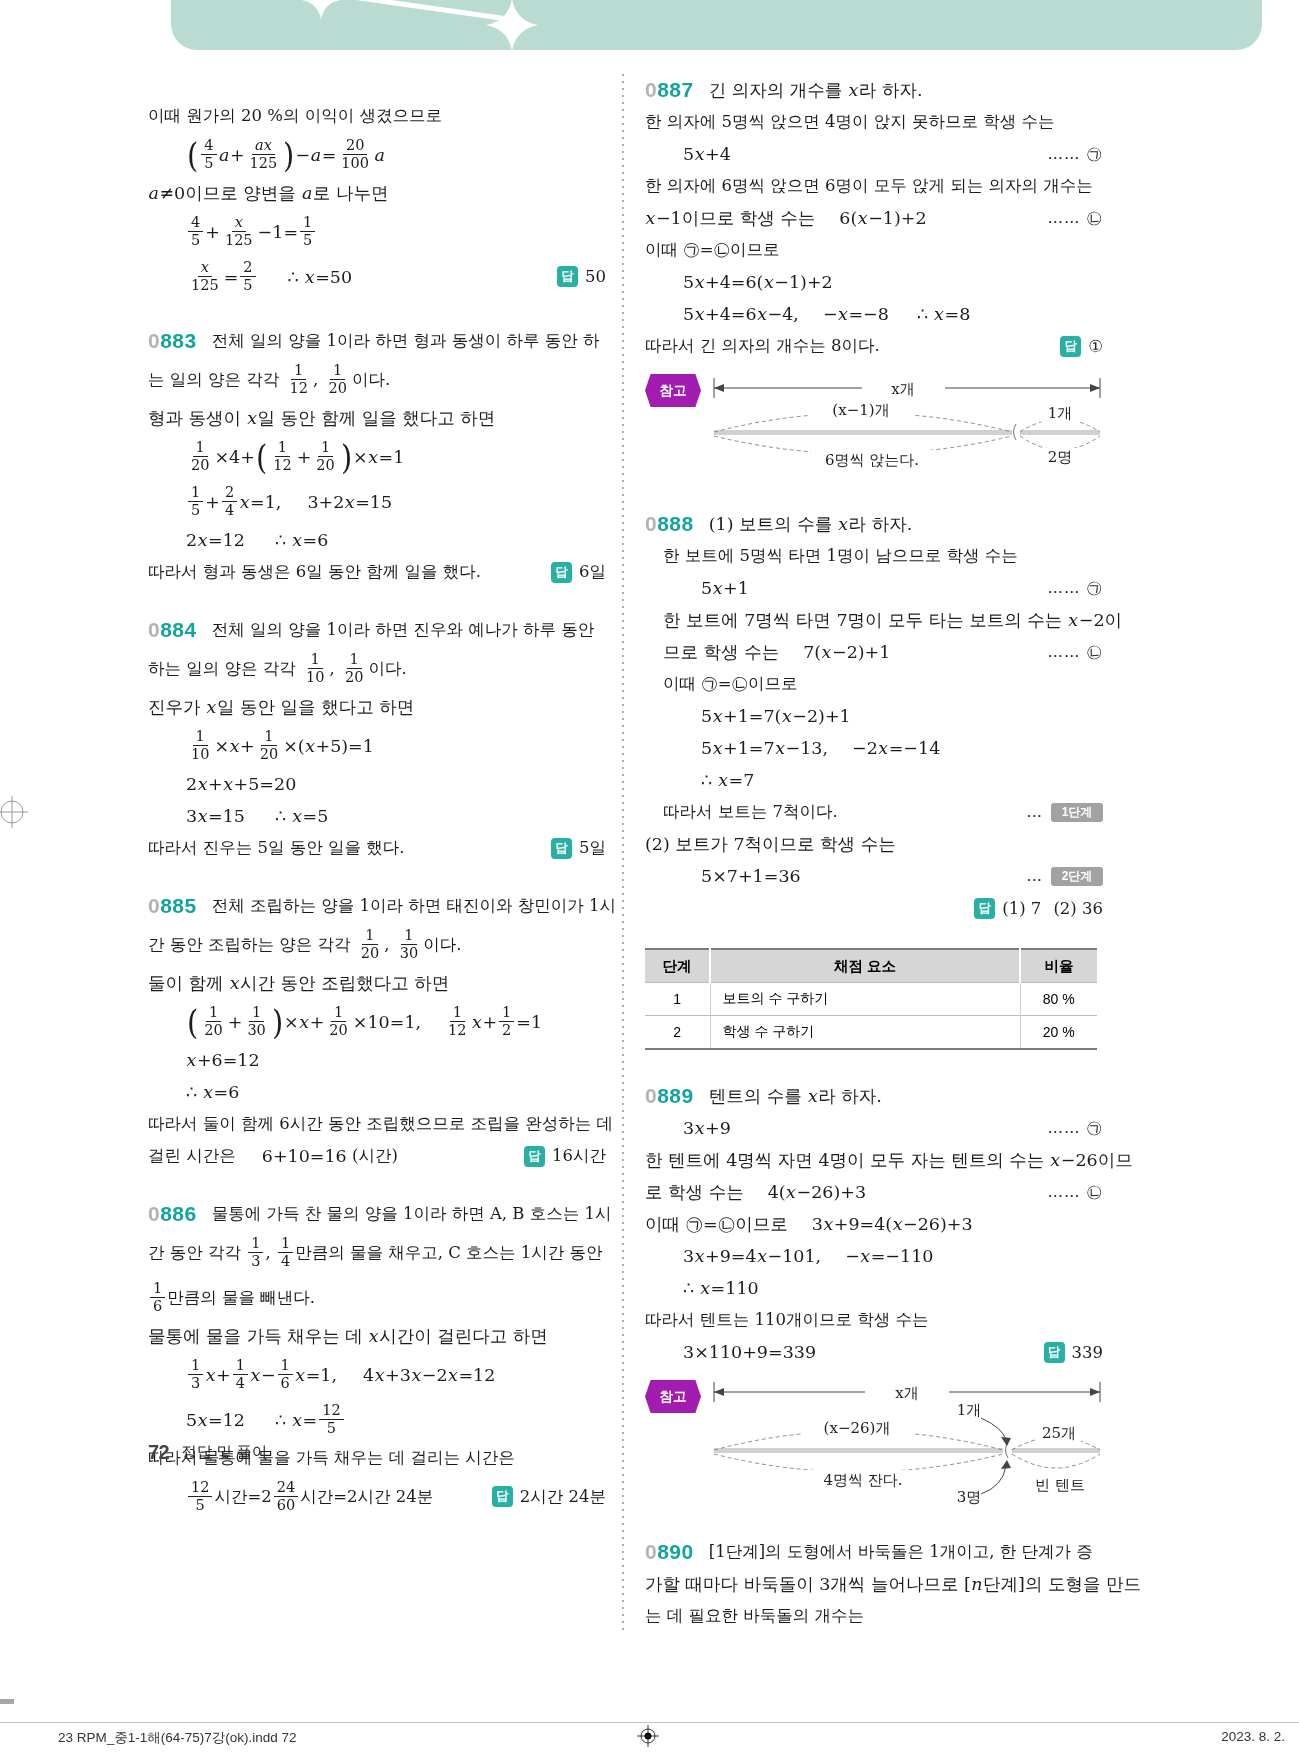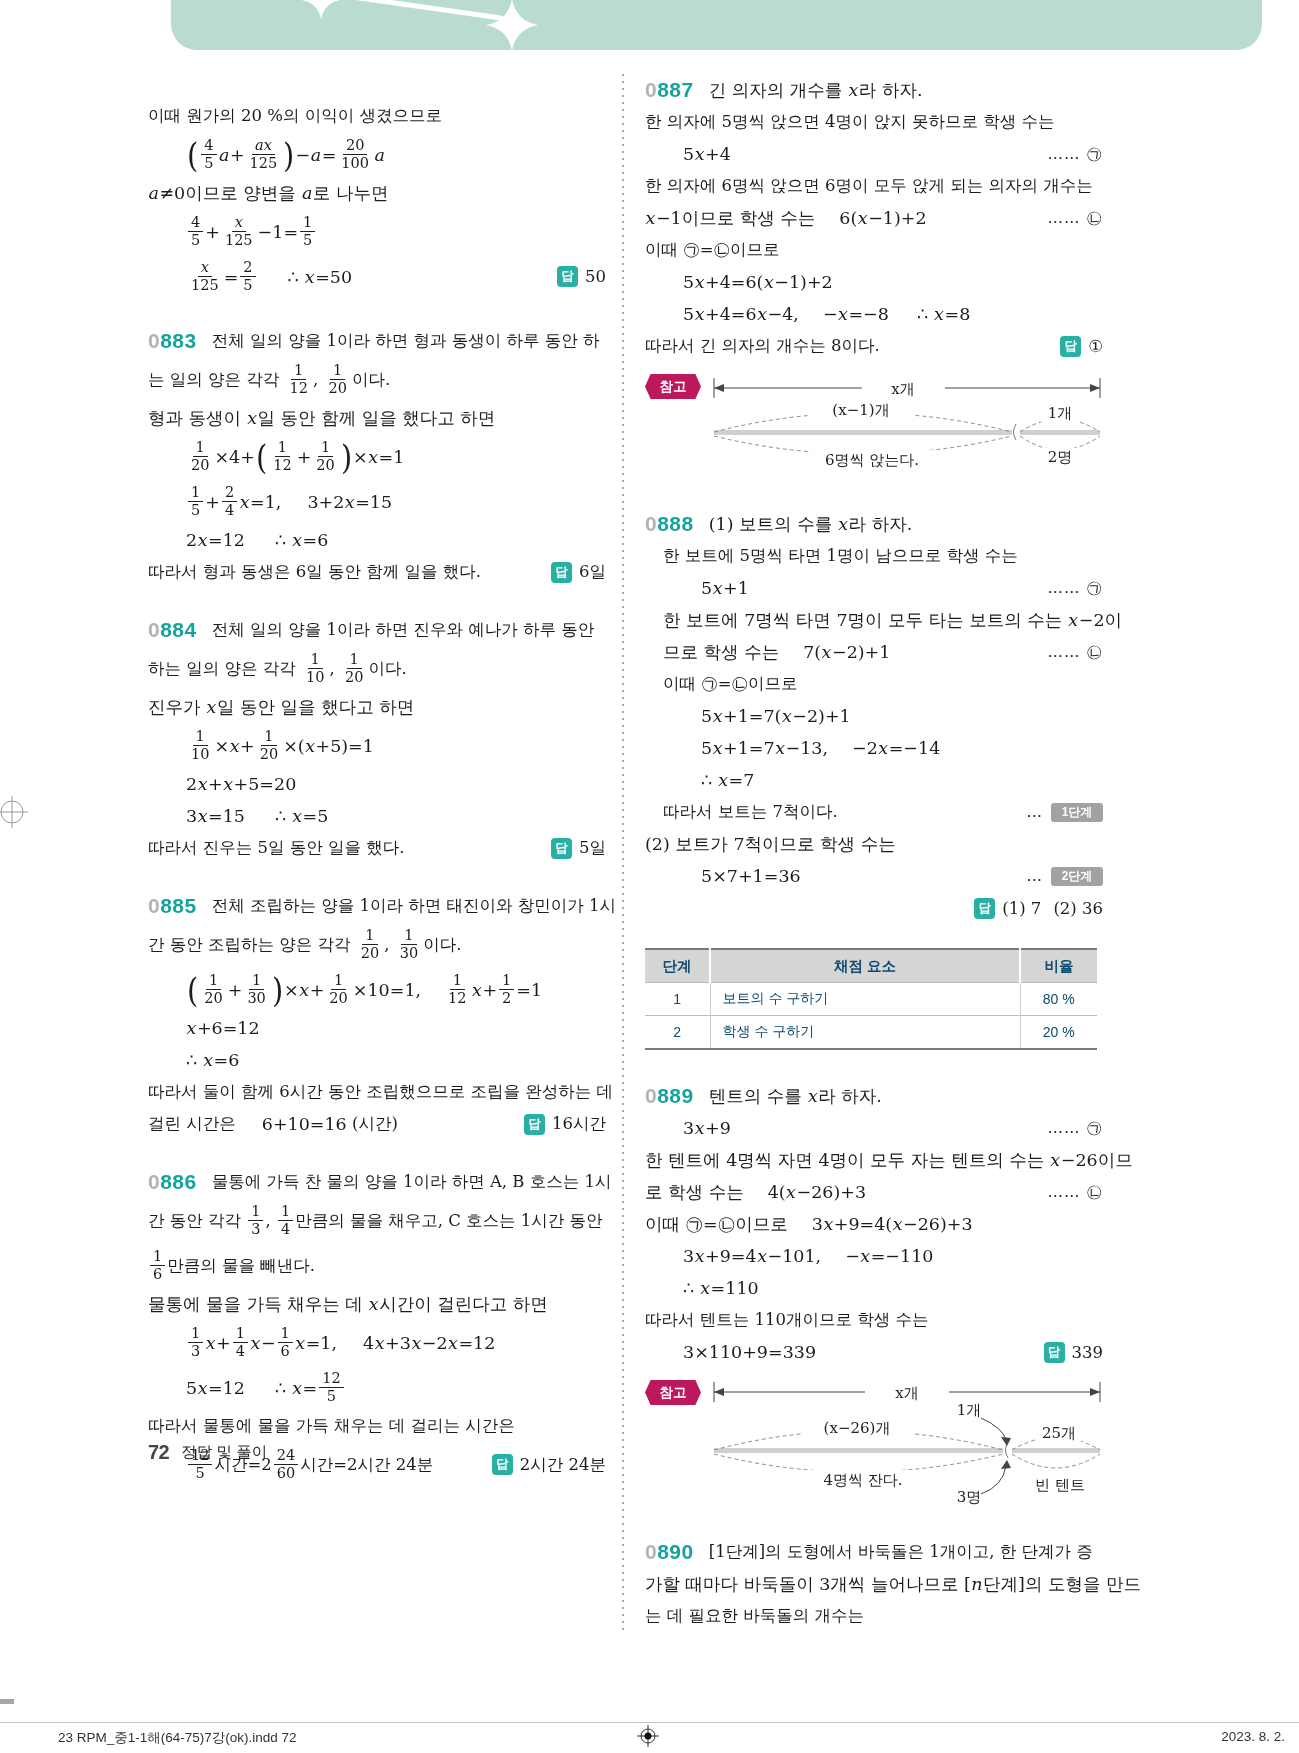--- a/index.html
+++ b/index.html
@@ -44,30 +44,30 @@
   .badge-ans{display:inline-flex;align-items:center;justify-content:center;flex:none;
              width:21px;height:21px;border-radius:4px;background:#28b0a5;color:#fff;
              font-family:"Liberation Sans",sans-serif;font-size:12.5px;font-weight:bold;margin-right:7px;}
   .ansv{font-size:16.5px;}
   .badge-stage{display:inline-flex;align-items:center;justify-content:center;flex:none;
                min-width:42px;height:19px;padding:0 5px;border-radius:3px;background:#a2a2a2;color:#fff;
                font-family:"Liberation Sans",sans-serif;font-size:12px;font-weight:bold;margin-left:8px;}
 
   .noteline{display:flex;align-items:flex-start;margin-top:6px;}
   .badge-ref{flex:none;display:inline-flex;align-items:center;justify-content:center;
-             width:56px;height:25px;background:#be185d;color:#fff;
+             width:56px;height:33px;background:#a21caf;color:#fff;
              font-family:"Liberation Sans",sans-serif;font-size:13.5px;font-weight:bold;
              clip-path:polygon(10% 0%,90% 0%,100% 50%,90% 100%,10% 100%,0% 50%);
              margin:6px 6px 0 0;}
   svg.diagram{flex:none;}
   .dg{font-size:15px;fill:#222;font-family:"DejaVu Serif",serif;}
   .dash{stroke:#8d8d8d;stroke-dasharray:4 3;fill:none;stroke-width:1;}
 
   table.scoring{border-collapse:collapse;width:452px;margin-top:24px;
-                font-family:"Liberation Sans",sans-serif;font-size:14px;color:#0c4a6e;
+                font-family:"Liberation Sans",sans-serif;font-size:14px;color:#000000;
                 border-top:2px solid #7a7a7a;border-bottom:2px solid #7a7a7a;}
   table.scoring th{background:#d6d6d6;font-weight:600;height:30px;border-left:2px solid #fff;font-size:14.5px;}
   table.scoring th:first-child{border-left:none;}
   table.scoring td{height:30px;border-top:1px solid #bcbcbc;border-left:1px solid #cfcfcf;}
   table.scoring td:first-child{border-left:none;}
   td.c,th{text-align:center;}
   td.l{text-align:left;padding-left:12px;}
 
   .pagefoot{position:absolute;left:148px;top:1441px;display:flex;align-items:center;}
   .pn{font-family:"Liberation Sans",sans-serif;font-weight:bold;font-size:20px;color:#454545;letter-spacing:-0.5px;text-align:center;}
@@ -163,20 +163,23 @@
           <span class="rseg"><span class="badge-ans">답</span><span class="ansv">5일</span></span>
         </div>
       </div>
       <div class="problem">
         <div class="line">
           <span class="pnum"><span class="g">0</span><span class="t">885</span></span>
           <span class="lseg"><span class="txt">전체 조립하는 양을 1이라 하면 태진이와 창민이가 1시</span></span>
         </div>
         <div class="line tall">
           <span class="lseg"><span class="txt">간 동안 조립하는 양은 각각 </span><span class="frac"><span class="num">1</span><span class="den">20</span></span><span class="txt">, </span><span class="frac"><span class="num">1</span><span class="den">30</span></span><span class="txt">이다.</span></span>
+        </div>
+        <div class="line">
+          <span class="lseg"><span class="math">둘이 함께 <i>x</i>시간 동안 조립했다고 하면</span></span>
         </div>
         <div class="line tall" style="padding-left: 38px;">
           <span class="lseg"><span class="paren">(</span><span class="frac"><span class="num">1</span><span class="den">20</span></span><span class="math">+</span><span class="frac"><span class="num">1</span><span class="den">30</span></span><span class="paren">)</span><span class="math">×<i>x</i>+</span><span class="frac"><span class="num">1</span><span class="den">20</span></span><span class="math">×10=1,</span><span class="hsp" style="display: inline-block; width: 22px;"></span><span class="frac"><span class="num">1</span><span class="den">12</span></span><span class="math"><i>x</i>+</span><span class="frac"><span class="num">1</span><span class="den">2</span></span><span class="math">=1</span></span>
         </div>
         <div class="line" style="padding-left: 38px;">
           <span class="lseg"><span class="math"><i>x</i>+6=12</span></span>
         </div>
         <div class="line" style="padding-left: 38px;">
           <span class="lseg"><span class="math">∴ <i>x</i>=6</span></span>
         </div>

